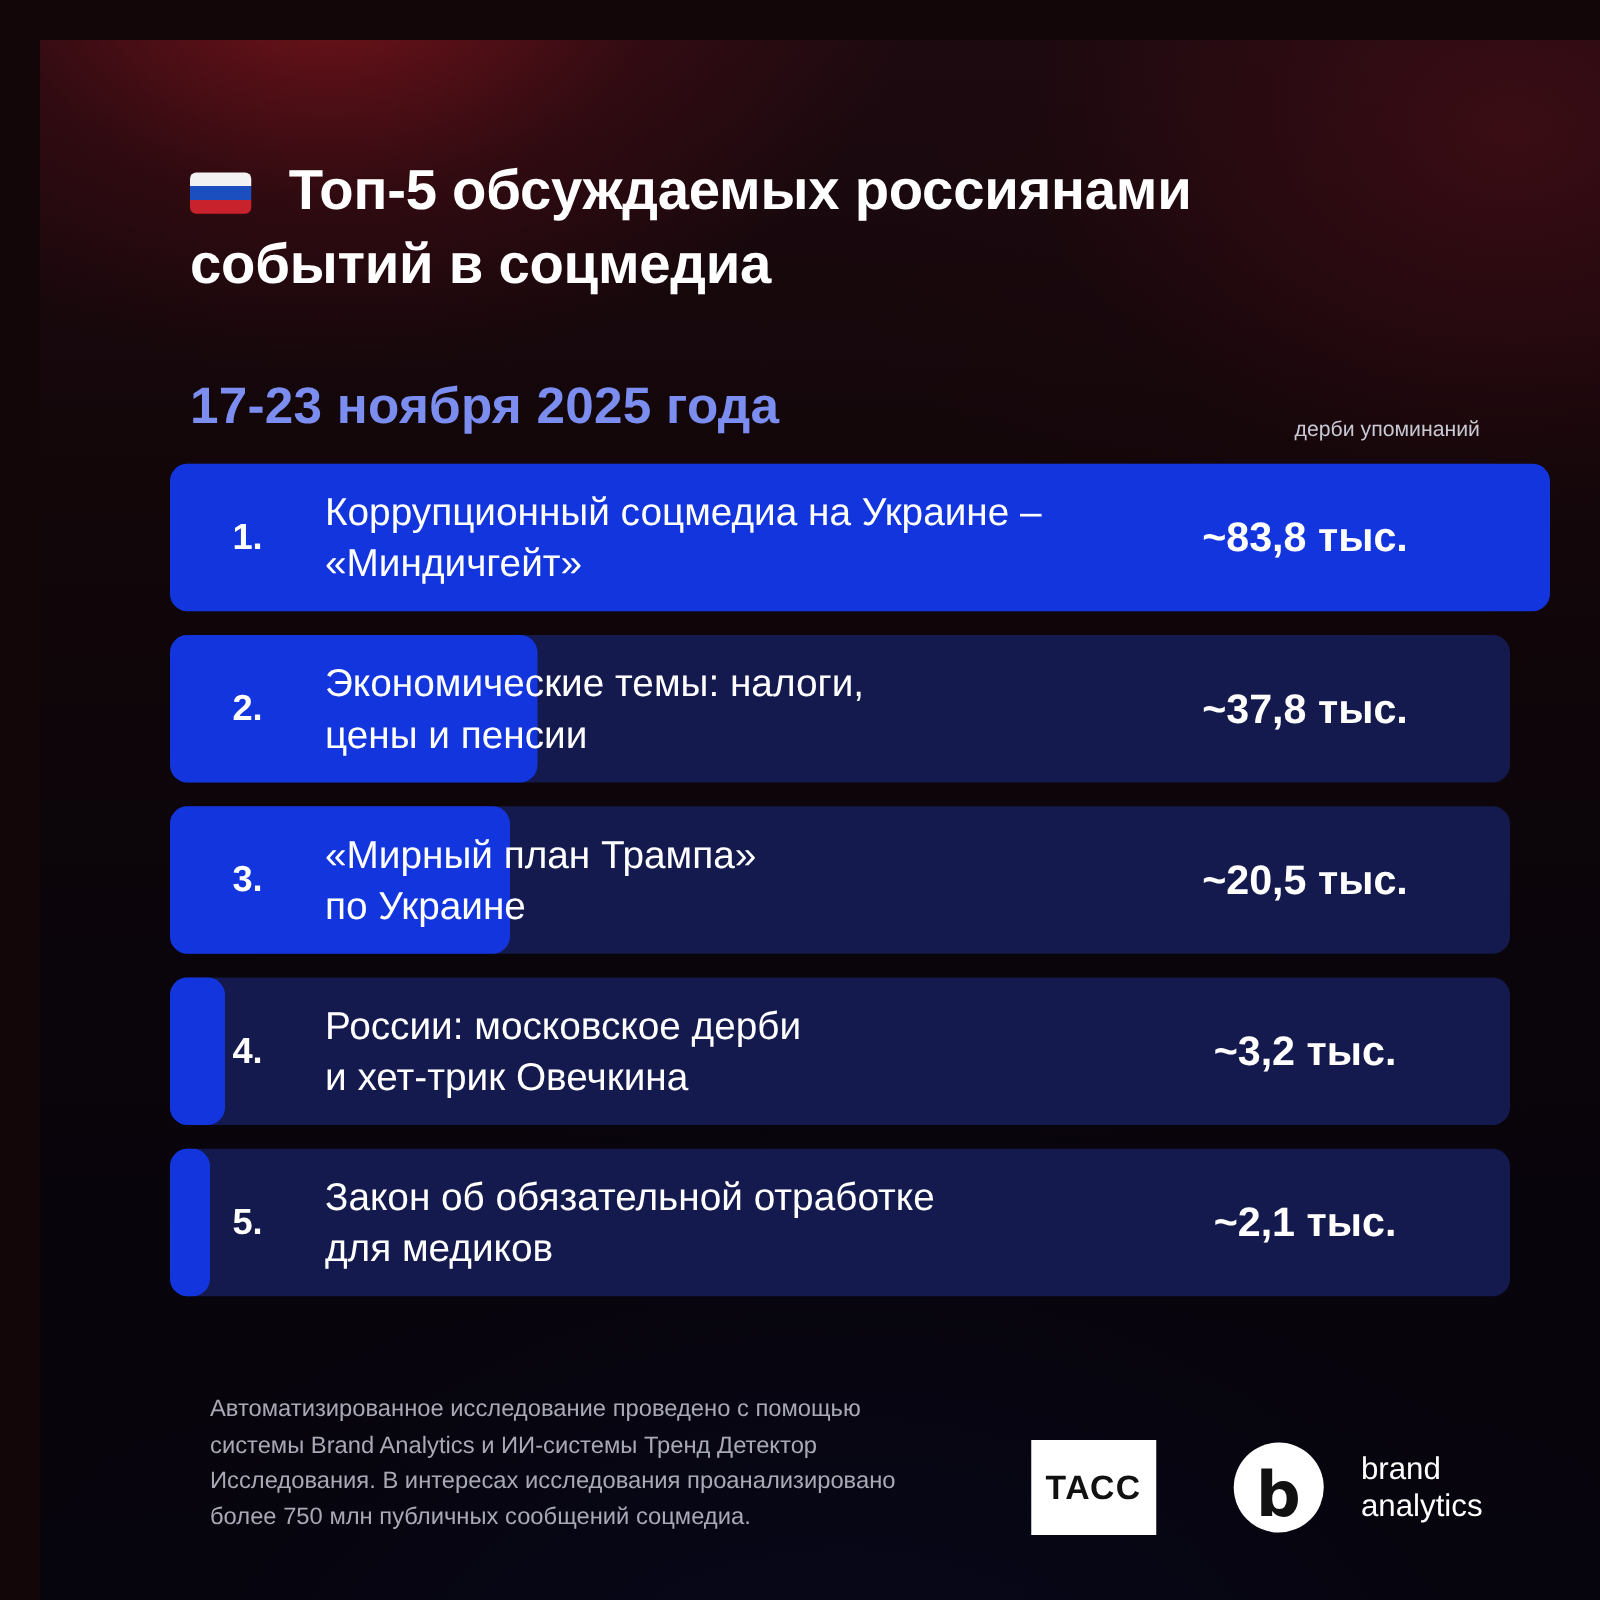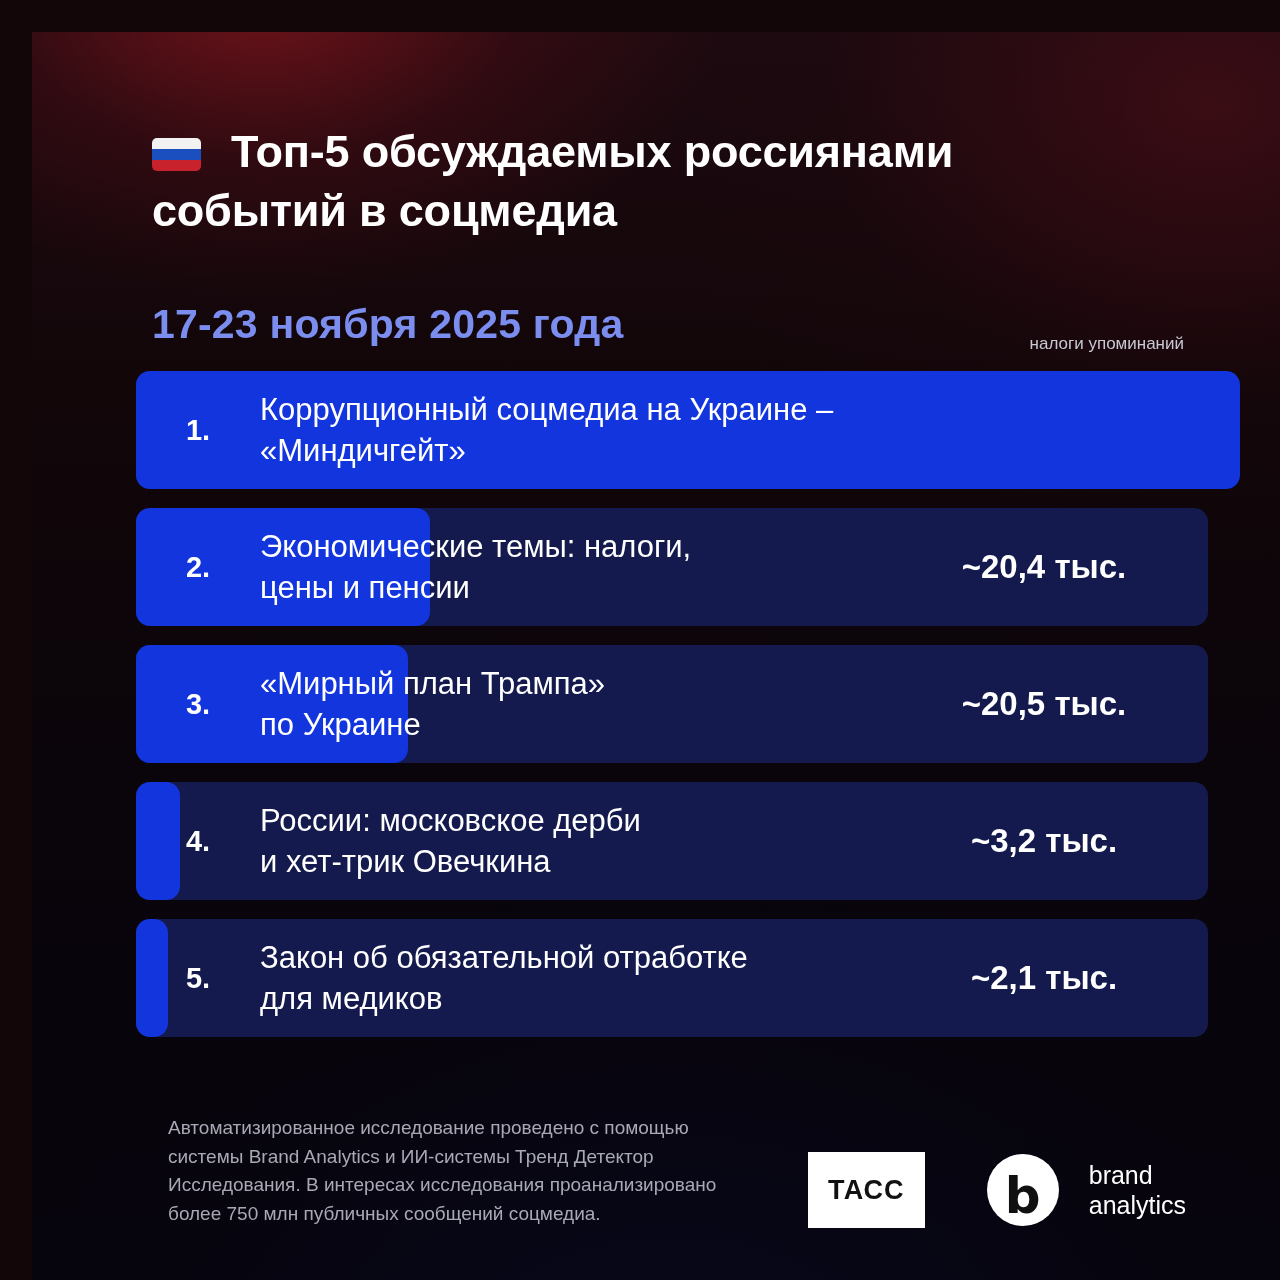--- a/index.html
+++ b/index.html
@@ -144,21 +144,21 @@
   .logos {
     position: absolute;
     right: 78px;
     bottom: 44px;
     display: flex;
     align-items: center;
     gap: 46px;
   }
 
   .tass {
-    width: 117px;
+    width: 100px;
     height: 76px;
     background: #ffffff;
     display: flex;
     align-items: center;
     justify-content: center;
     font-size: 27px;
     font-weight: bold;
     color: #111111;
     letter-spacing: 1px;
   }
@@ -197,37 +197,38 @@
 
 <div class="canvas">
 
   <div class="header">
     <div class="title">
       <span class="flag"></span><span>Топ-5 обсуждаемых россиянами событий в соцмедиа</span>
     </div>
     <div class="subtitle">17-23 ноября 2025 года</div>
   </div>
 
-  <div class="mentions-label">налоги упоминаний</div>
+  <div class="mentions-label">дерби упоминаний</div>
 
   <div class="rows">
 
     <div class="row">
       <div class="bar" style="width: 1104px;"></div>
       <div class="rank">1.</div>
       <div class="event">Коррупционный соцмедиа на Украине –
 «Миндичгейт»</div>
+      <div class="value">~83,8 тыс.</div>
     </div>
 
     <div class="row">
       <div class="bar" style="width: 294px;"></div>
       <div class="rank">2.</div>
       <div class="event">Экономические темы: налоги,
 цены и пенсии</div>
-      <div class="value">~20,4 тыс.</div>
+      <div class="value">~37,8 тыс.</div>
     </div>
 
     <div class="row">
       <div class="bar" style="width: 272px;"></div>
       <div class="rank">3.</div>
       <div class="event">«Мирный план Трампа»
 по Украине</div>
       <div class="value">~20,5 тыс.</div>
     </div>
 

